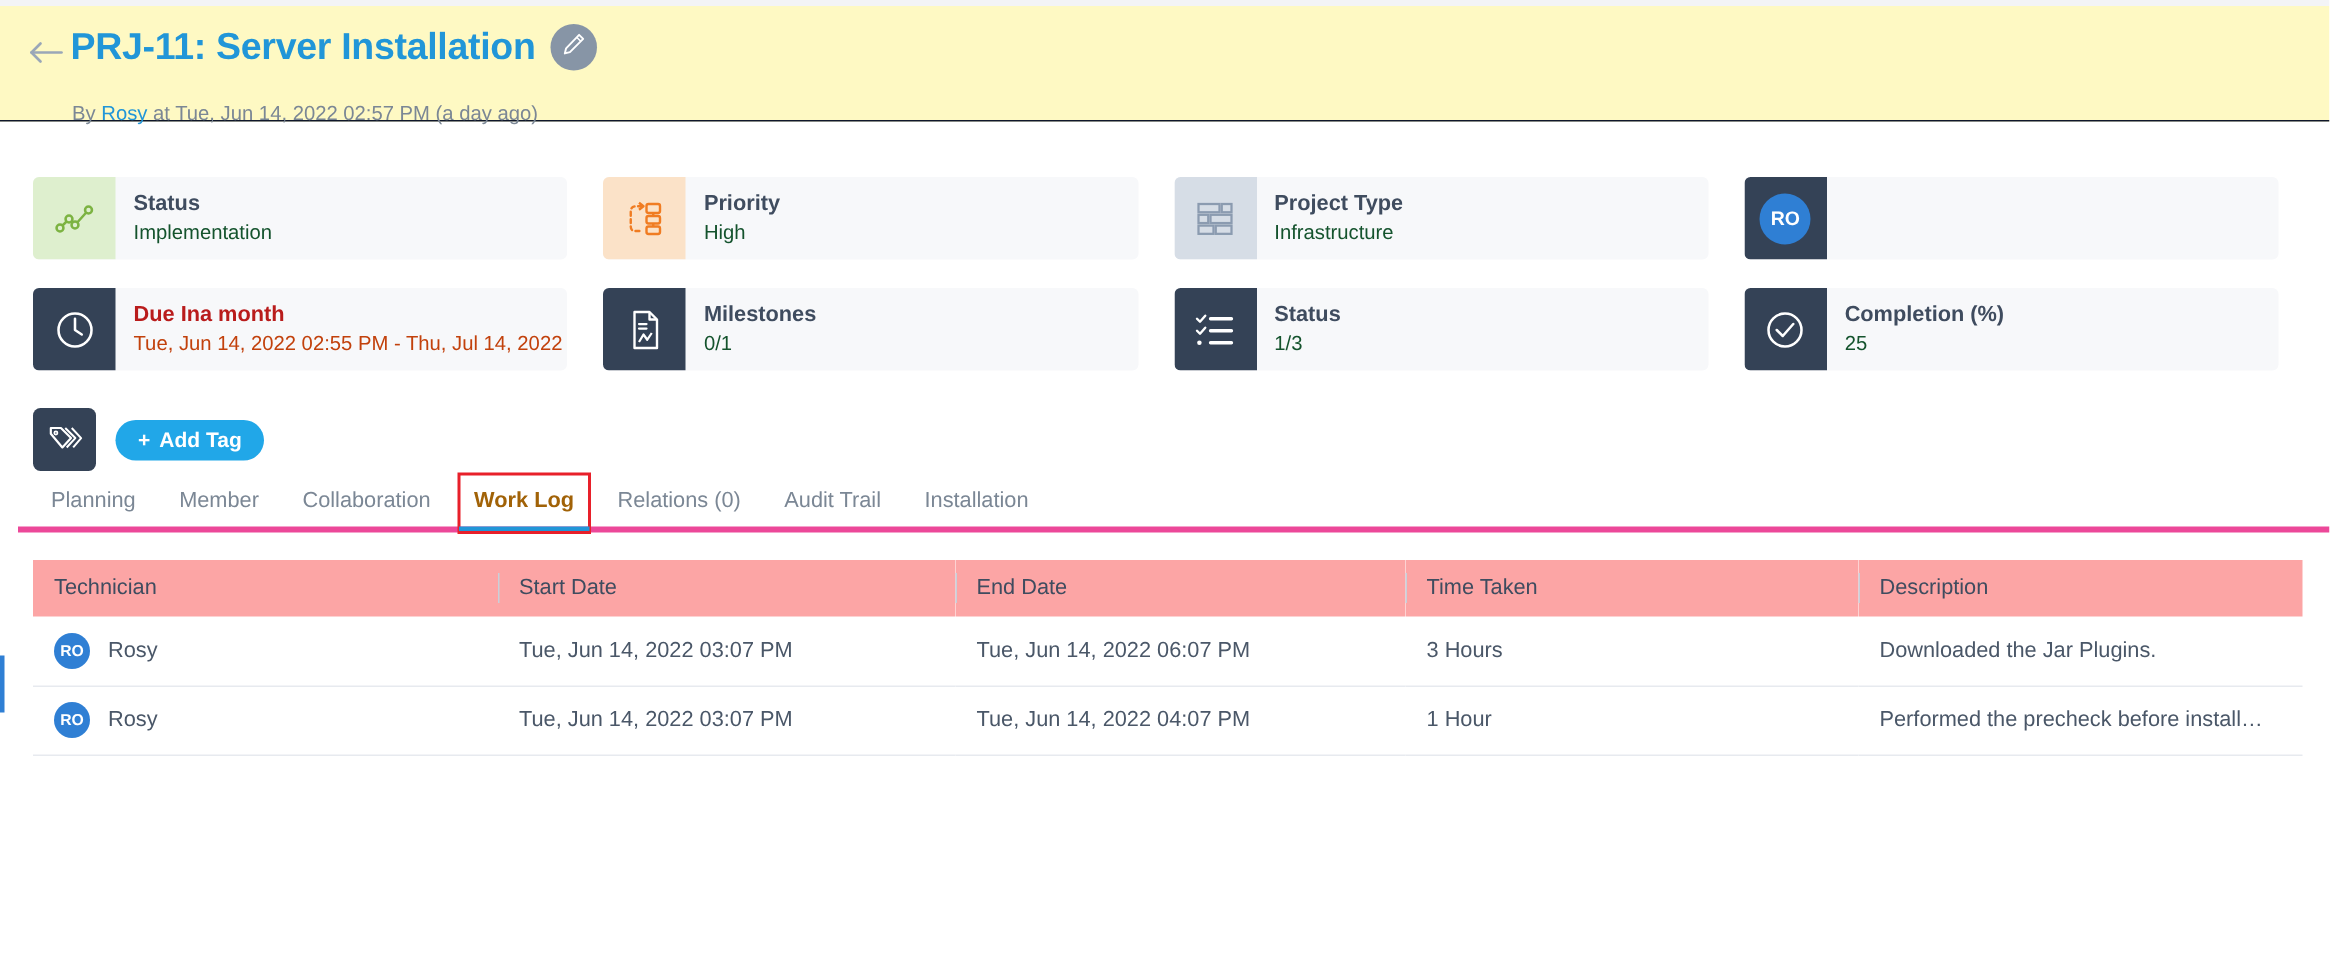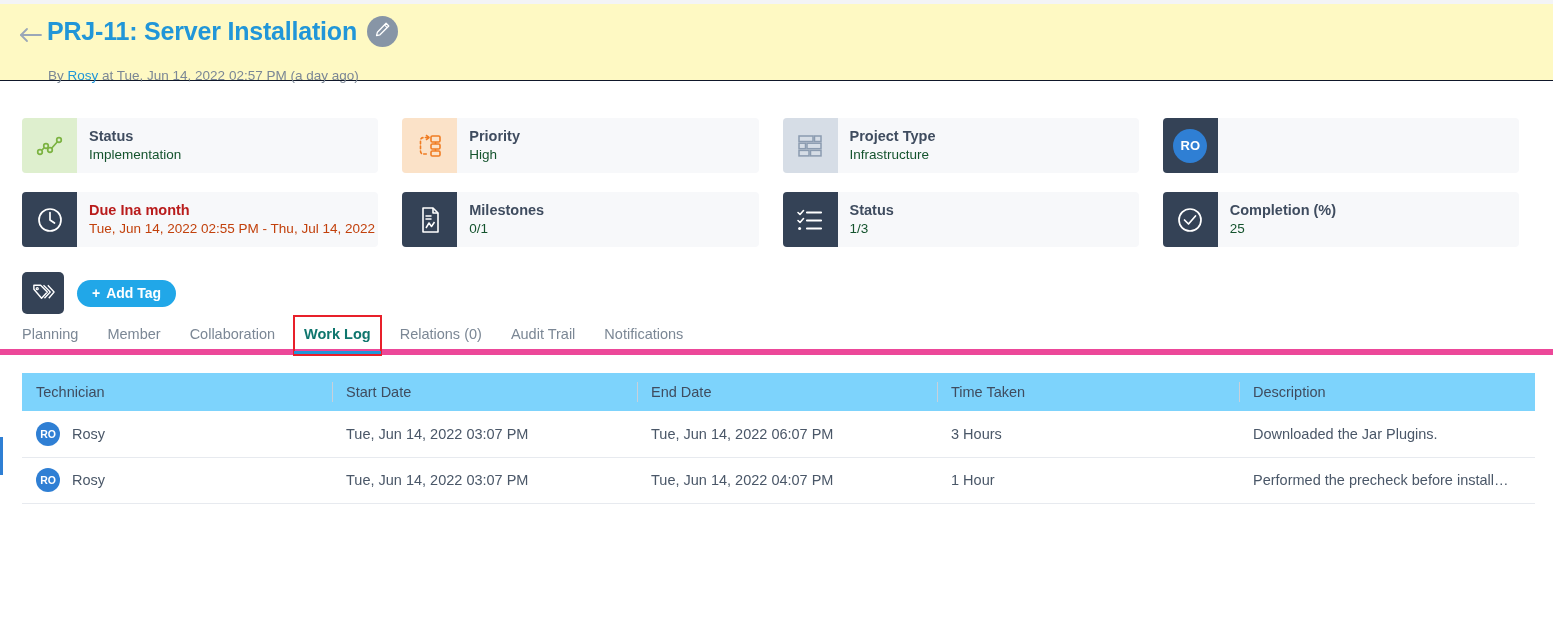--- a/index.html
+++ b/index.html
@@ -94,46 +94,46 @@
   }
   .add-tag-btn {
     height: 27px; border-radius: 14px; background: #21a7e8; color: #fff;
     font-size: 14px; font-weight: bold; padding: 0 15px;
     display: flex; align-items: center; gap: 6px; cursor: pointer; border: none;
     font-family: "Liberation Sans", sans-serif;
   }
 
   
   .tabs {
-    position: absolute; left: 0; top: 318px; right: 0; height: 37px;
-    border-bottom: 6px solid #ec4899;
+    position: absolute; left: 12px; top: 318px; right: 0; height: 37px;
+    border-bottom: 4px solid #ec4899;
   }
   .tabs-inner { position: absolute; left: 22px; top: 0; display: flex; align-items: flex-start; }
   .tab {
     font-size: 14.5px; color: #7b8795; padding: 8px 0 11px 0;
     margin-right: 29px; cursor: pointer; white-space: nowrap;
     position: relative;
   }
   .tab.active {
-    color: #0f766e; font-weight: bold;
+    color: #a16207; font-weight: bold;
   }
   .tab.active::after {
     content: ""; position: absolute; left: -10px; right: -10px; bottom: -1px;
     height: 3px; background: #2196d8;
   }
   .tab.active .hl {
     position: absolute; left: -11px; right: -11px; top: -3px; bottom: -3px;
     border: 2px solid #e8202a; pointer-events: none;
   }
 
   
   .table-wrap { position: absolute; left: 22px; top: 373px; width: 1513px; }
   table { width: 100%; border-collapse: collapse; table-layout: fixed; }
   thead th {
-    background: #7dd3fc; height: 38px; text-align: left;
+    background: #fca5a5; height: 38px; text-align: left;
     font-size: 14.5px; font-weight: normal; color: #3f4c5f;
     padding-left: 14px; position: relative;
     white-space: nowrap;
   }
   thead th + th::before {
     content: ""; position: absolute; left: 0; top: 9px; bottom: 9px;
     width: 1px; background: #c8d0da;
   }
   tbody td {
     height: 46px; font-size: 14.5px; color: #4a5768;
@@ -327,21 +327,21 @@
   <div class="tabs-inner">
     <div class="tab"><span>Planning</span></div>
     <div class="tab"><span>Member</span></div>
     <div class="tab"><span>Collaboration</span></div>
     <div class="tab active">
       <span>Work Log</span>
       <span class="hl"></span>
     </div>
     <div class="tab"><span>Relations (0)</span></div>
     <div class="tab"><span>Audit Trail</span></div>
-    <div class="tab"><span>Notifications</span></div>
+    <div class="tab"><span>Installation</span></div>
   </div>
 </div>
 
 <div class="table-wrap">
   <table>
     <thead>
       <tr>
         <th class="col-tech">Technician</th>
         <th class="col-start">Start Date</th>
         <th class="col-end">End Date</th>

